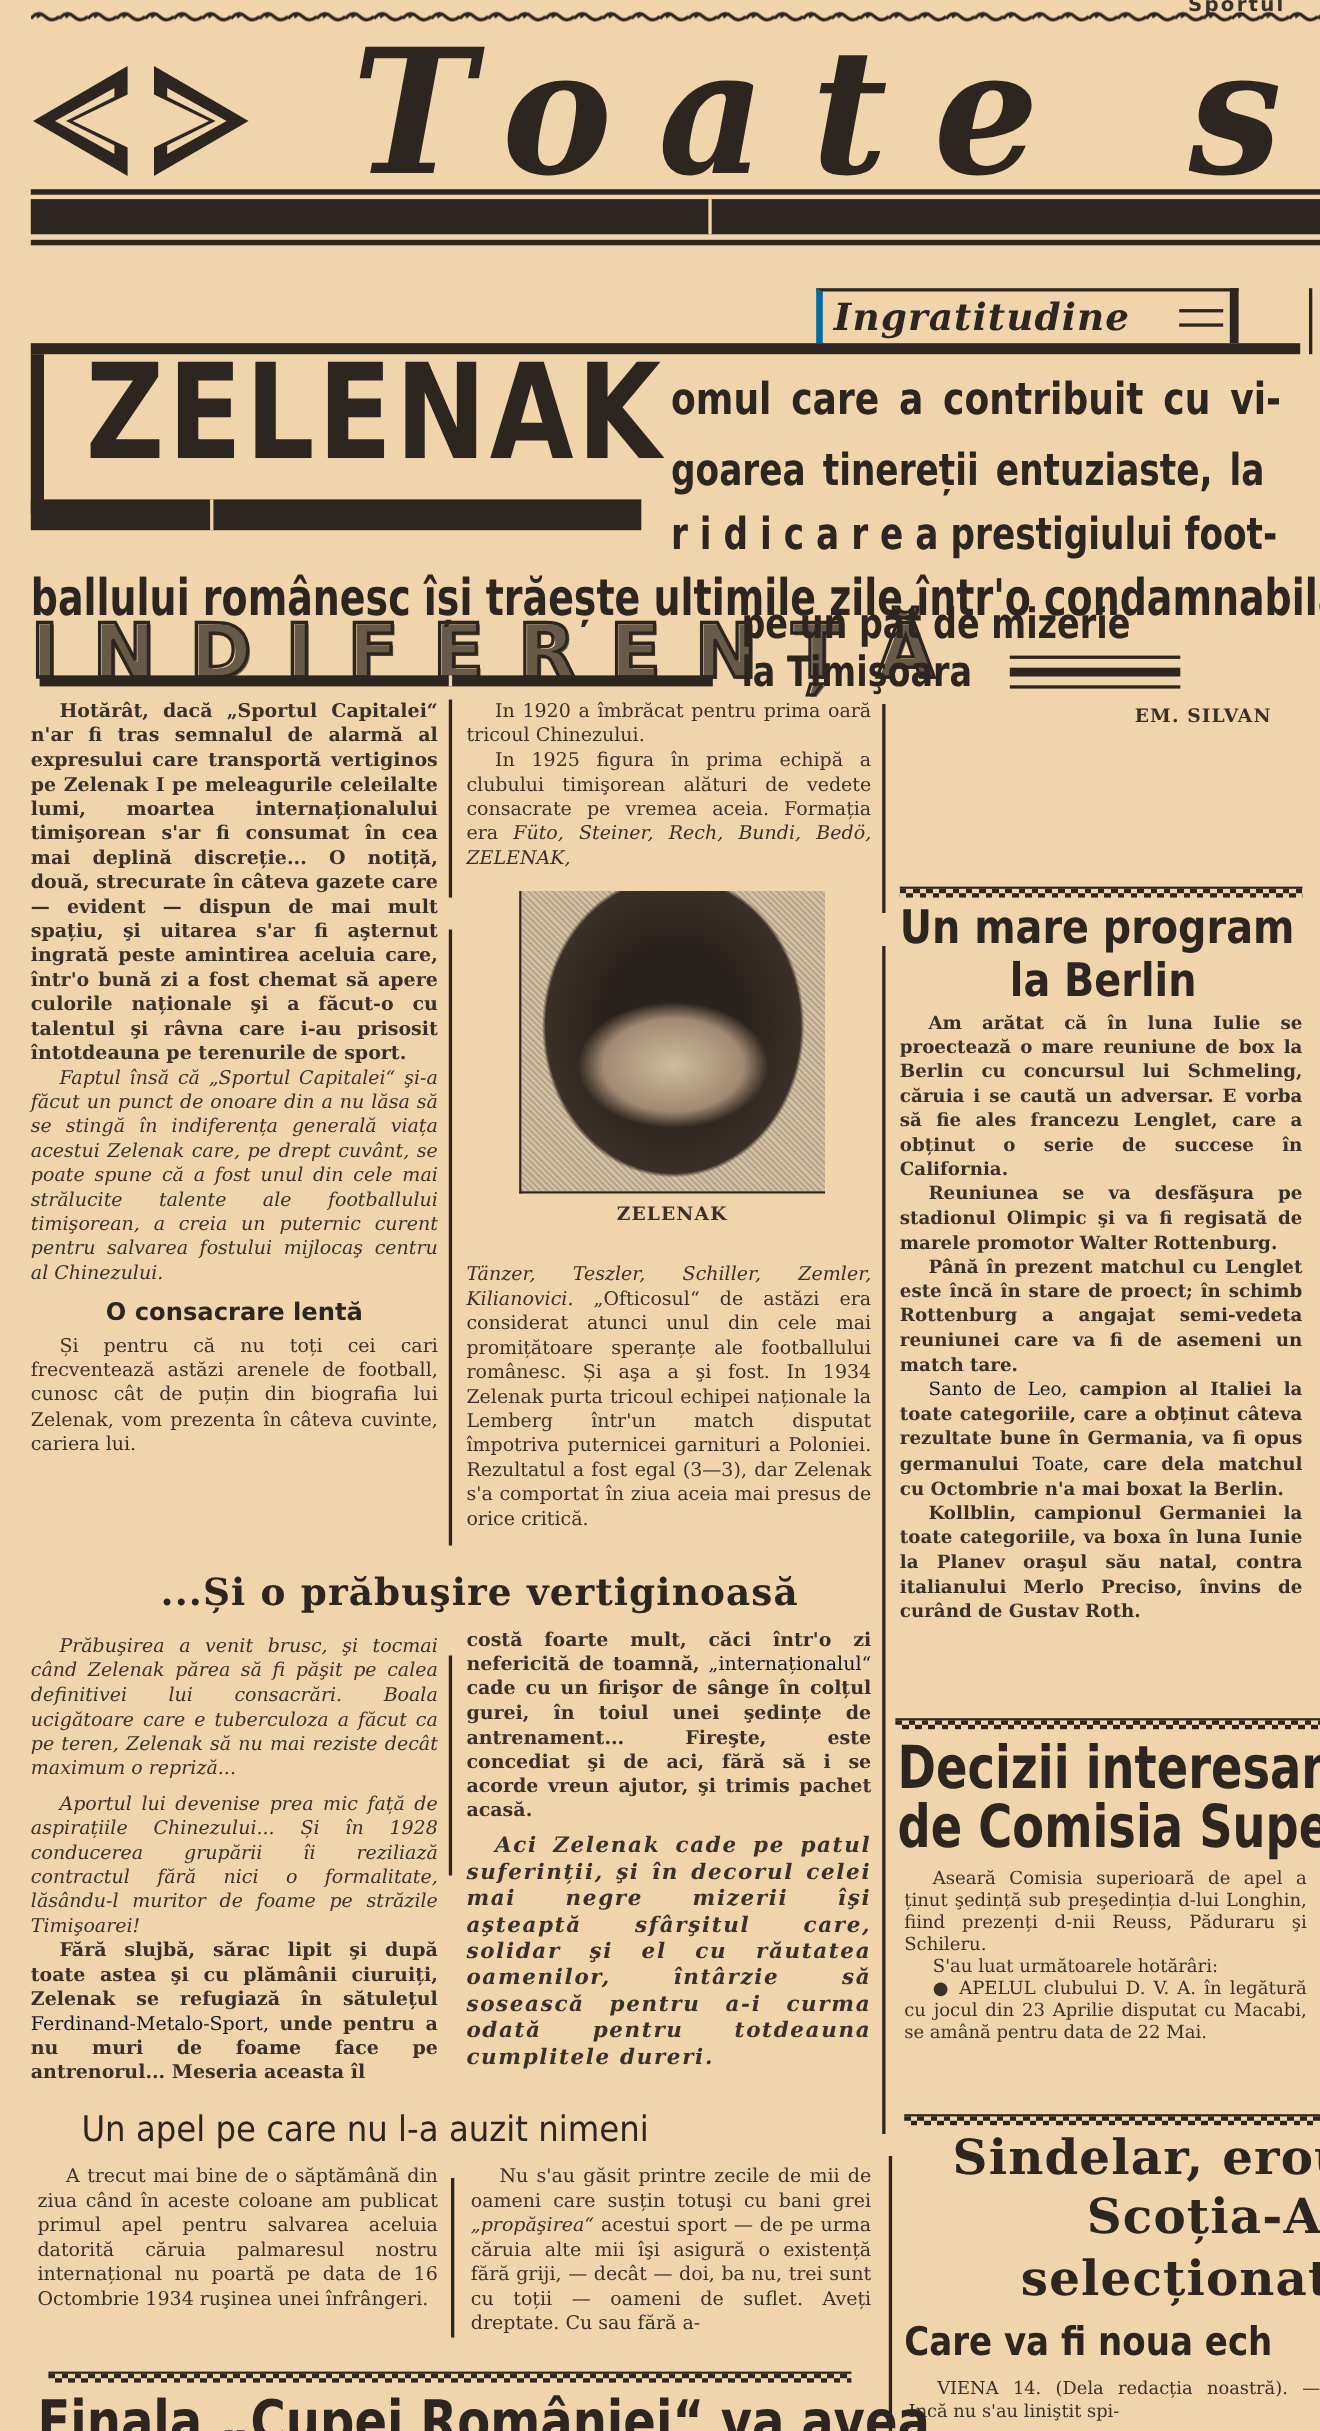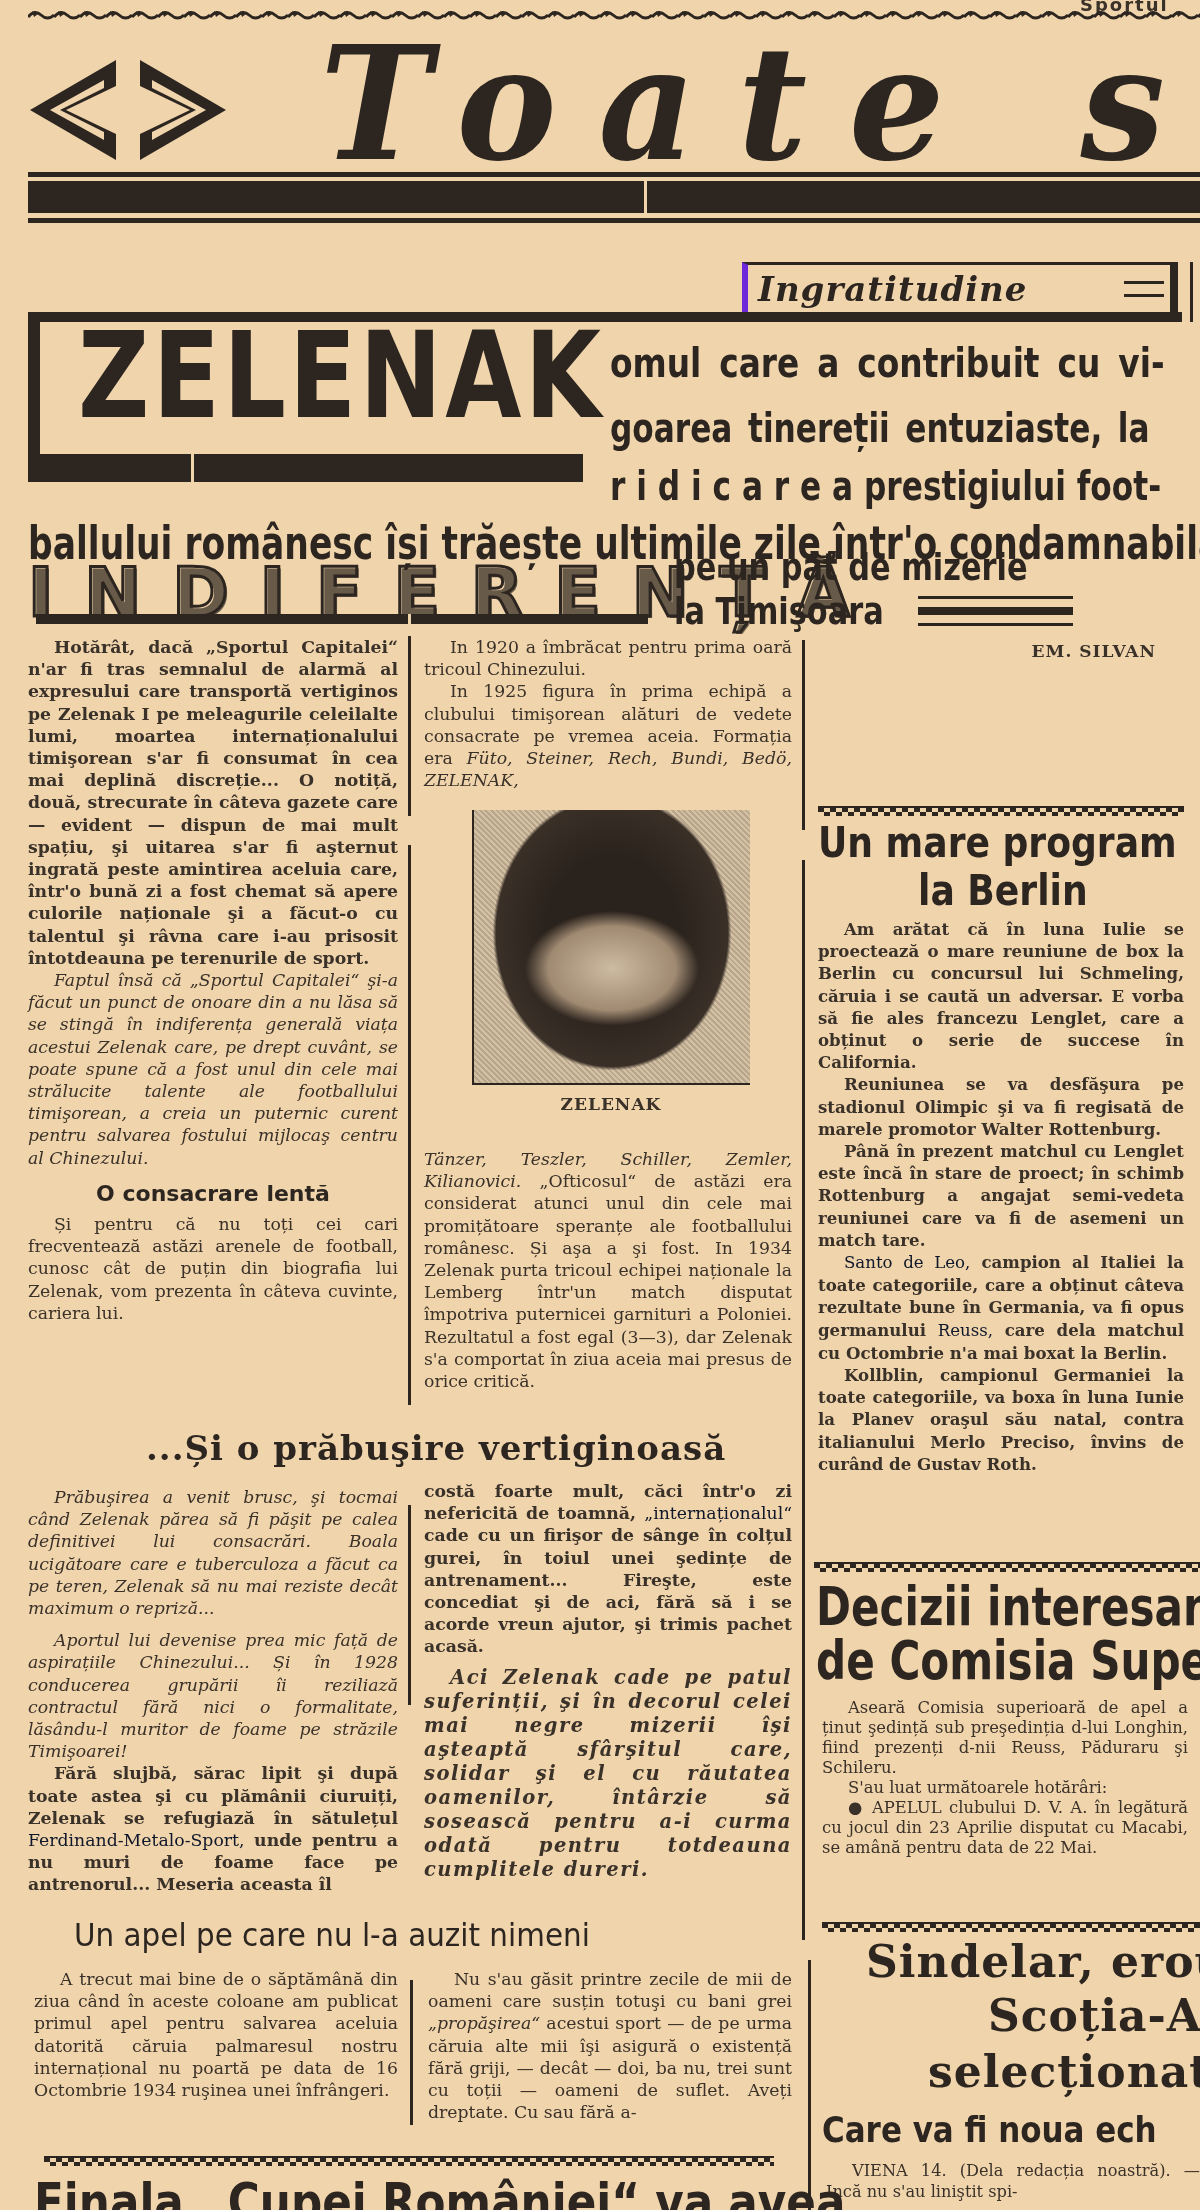--- a/index.html
+++ b/index.html
@@ -22,22 +22,22 @@
     left: 320px; top: 28px; font-family: "DejaVu Serif", serif; font-weight: bold; font-style: italic;
     font-size: 150px; letter-spacing: 42px; color: #2d2620; white-space: nowrap; line-height: 1;
     transform: scaleY(1.05);
   }
   .mast-rule-thin { left: 28px; height: 5px; background: #2d2620; width: 1172px; }
   .mast-rule-thick { left: 28px; top: 181px; height: 32px; background: #2d2620; width: 1172px; }
   .mast-rule-thick .gap { position: absolute; left: 616px; top: 0; width: 3px; height: 32px; background: #f0d4ac; }
 
   
   .rubric {
-    left: 742px; top: 262px; width: 436px; height: 50px;
-    border-top: 3px solid #2d2620; border-left: 6px solid #6d28d9; border-right: 8px solid #2d2620;
+    left: 742px; top: 262px; width: 384px; height: 50px;
+    border-top: 3px solid #2d2620; border-left: 6px solid #0369a1; border-right: 8px solid #2d2620;
     display: flex; align-items: center; padding-left: 10px;
   }
   .rubric-label {
     font-family: "DejaVu Serif", serif; font-weight: bold; font-style: italic; font-size: 34px; color: #2d2620; letter-spacing: 1px;
   }
   .rubric-lines { position: absolute; right: 6px; top: 16px; width: 40px; height: 16px; border-top: 3px solid #2d2620; border-bottom: 3px solid #2d2620; }
   .rubric-right-bar { left: 1190px; top: 262px; width: 3px; height: 60px; background: #2d2620; }
 
   
   .head-rule { left: 28px; top: 312px; width: 1154px; height: 10px; background: #2d2620; }
@@ -185,21 +185,21 @@
   <div class="sig" style="text-align:right;padding-right:30px;margin-top:4px">EM. SILVAN</div>
 </div>
 <div class="abs checker" style="left:818px;top:806px;width:366px"></div>
 
 <div class="abs big-sans" style="left:818px;top:822px;font-size:42px;transform:scaleX(0.86)">Un mare program</div>
 <div class="abs big-sans" style="left:918px;top:870px;font-size:42px;transform:scaleX(0.86)">la Berlin</div>
 <div class="abs col bold" style="left:818px;top:918px;width:366px;font-size:16.6px">
   <p>Am arătat că în luna Iulie se proectează o mare reuniune de box la Berlin cu concursul lui Schmeling, căruia i se caută un adversar. E vorba să fie ales francezu Lenglet, care a obținut o serie de succese în California.</p>
   <p>Reuniunea se va desfăşura pe stadionul Olimpic şi va fi regisată de marele promotor Walter Rottenburg.</p>
   <p>Până în prezent matchul cu Lenglet este încă în stare de proect; în schimb Rottenburg a angajat semi-vedeta reuniunei care va fi de asemeni un match tare.</p>
-  <p><span class="light" style="font-weight:normal">Santo de Leo,</span><span> campion al Italiei la toate categoriile, care a obținut câteva rezultate bune în Germania, va fi opus germanului </span><span class="light" style="font-weight:normal">Reuss,</span><span> care dela matchul cu Octombrie n'a mai boxat la Berlin.</span></p>
+  <p><span class="light" style="font-weight:normal">Santo de Leo,</span><span> campion al Italiei la toate categoriile, care a obținut câteva rezultate bune în Germania, va fi opus germanului </span><span class="light" style="font-weight:normal">Toate,</span><span> care dela matchul cu Octombrie n'a mai boxat la Berlin.</span></p>
   <p>Kollblin, campionul Germaniei la toate categoriile, va boxa în luna Iunie la Planev oraşul său natal, contra italianului Merlo Preciso, învins de curând de Gustav Roth.</p>
 </div>
 <div class="abs checker" style="left:814px;top:1562px;width:386px"></div>
 
 <div class="abs big-sans" style="left:816px;top:1580px;font-size:54px;transform:scaleX(0.78)">Decizii interesan</div>
 <div class="abs big-sans" style="left:816px;top:1634px;font-size:54px;transform:scaleX(0.78)">de Comisia Supe</div>
 <div class="abs col" style="left:822px;top:1698px;width:366px;font-size:16.4px;line-height:20px">
   <p>Aseară Comisia superioară de apel a ținut şedință sub preşedinția d-lui Longhin, fiind prezenți d-nii Reuss, Păduraru şi Schileru.</p>
   <p>S'au luat următoarele hotărâri:</p>
   <p><span>● </span><span>APELUL</span><span> clubului D. V. A. în legătură cu jocul din 23 Aprilie disputat cu Macabi, se amână pentru data de 22 Mai.</span></p>

